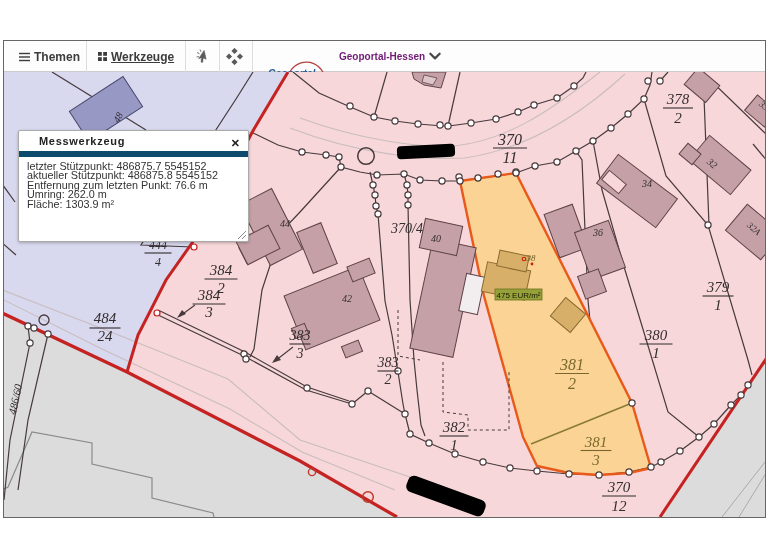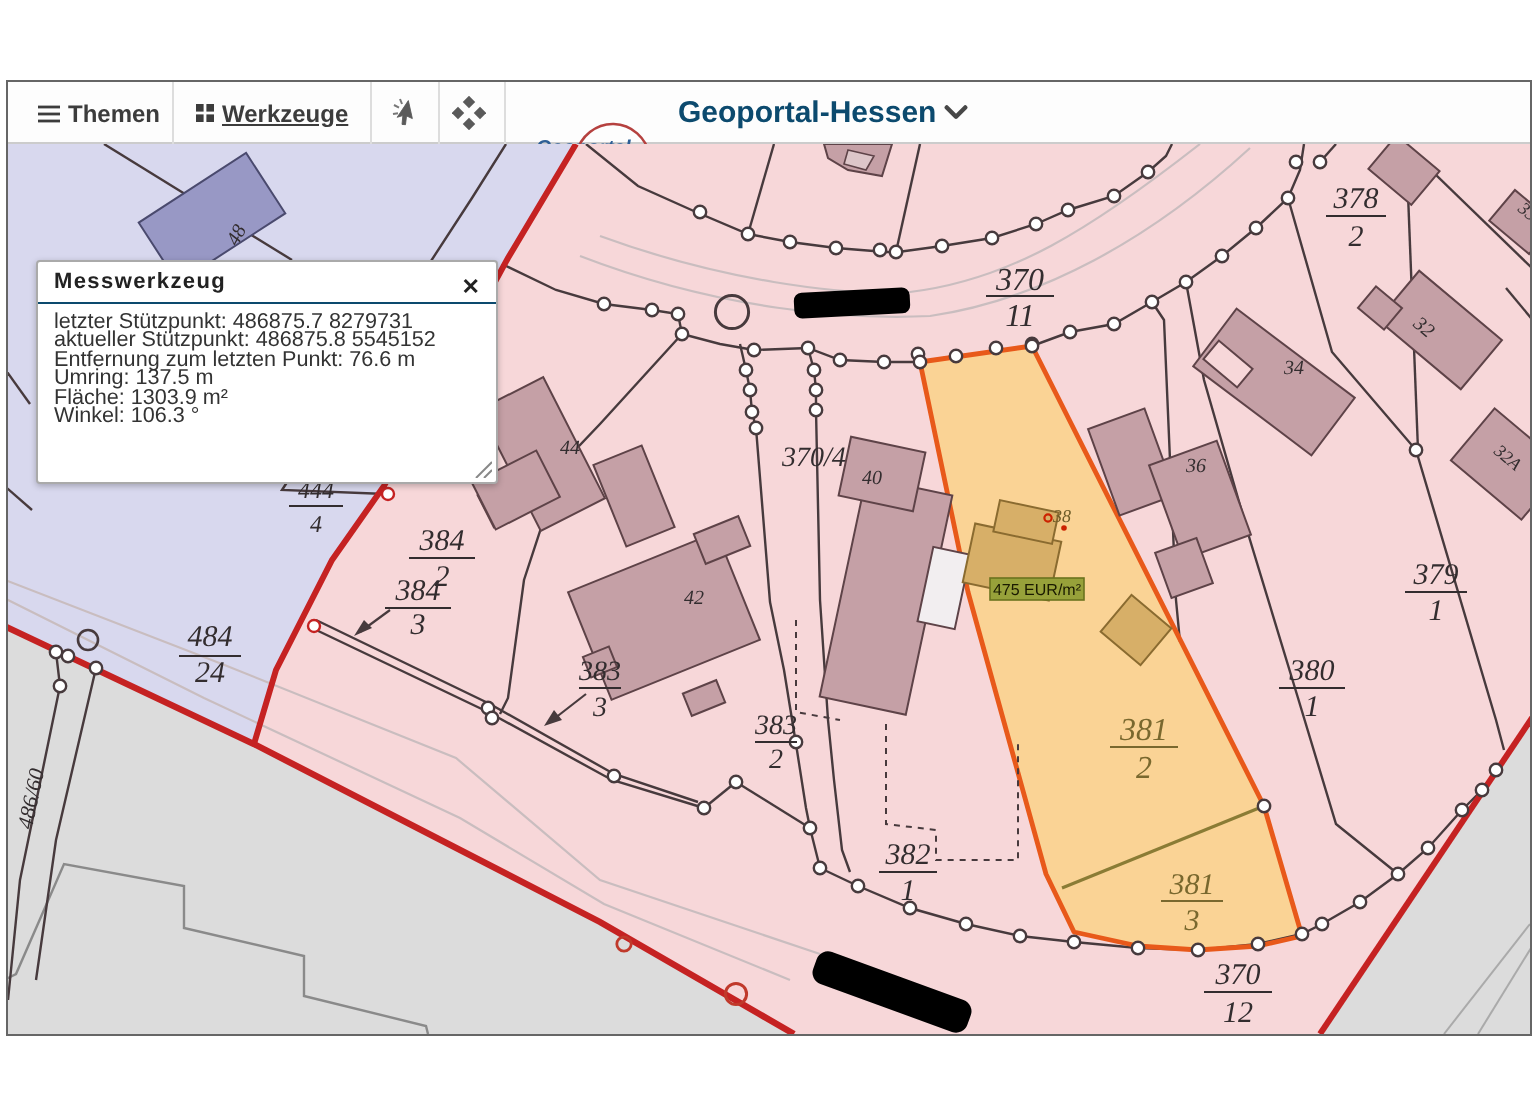--- a/index.html
+++ b/index.html
@@ -3,21 +3,21 @@
 <meta charset="utf-8">
 <style>
   html,body{margin:0;padding:0;background:#fff;width:768px;height:560px;overflow:hidden;}
   body{font-family:"Liberation Sans", sans-serif;position:relative;}
   #app{position:absolute;left:3px;top:40px;width:763px;height:478px;border:1px solid #666;background:#fff;box-sizing:border-box;}
   #toolbar{position:absolute;left:0;top:0;width:100%;height:31px;background:#fdfdfd;border-bottom:1px solid #ccc;box-sizing:border-box;}
   .tbtn{position:absolute;top:0;height:31px;display:flex;align-items:center;color:#3c3c3c;font-size:12px;font-weight:bold;}
   .sep{position:absolute;top:0;height:31px;border-right:1px solid #ddd;}
   #mapwrap{position:absolute;left:0;top:31px;width:761px;height:445px;overflow:hidden;}
   #popup{position:absolute;left:14px;top:89px;width:229px;height:110px;background:#fff;border:1px solid #aaa;border-radius:2px;box-shadow:0 1px 3px rgba(0,0,0,0.25);z-index:5;}
-  #popup .ptitle{font-size:11px;font-weight:bold;color:#222;letter-spacing:0.7px;height:16px;padding:4px 0 0 8px;border-bottom:1px solid #0c4a6e;}
+  #popup .ptitle{font-size:11px;font-weight:bold;color:#222;letter-spacing:0.7px;height:16px;padding:4px 0 0 20px;border-bottom:6px solid #0c4a6e;}
   #popup .pclose{position:absolute;right:8px;top:6px;font-size:11px;font-weight:bold;color:#222;}
   #popup .pbody{font-size:10.8px;color:#333;line-height:9.45px;padding:5px 0 0 8px;white-space:nowrap;}
   #popup .pbody div{margin:0 0 0 0;}
   #logo{position:absolute;left:262px;top:12px;width:70px;height:31px;}
 </style>
 </head>
 <body>
 
 <div id="app">
 
@@ -75,21 +75,21 @@
     <div class="sep" style="left:248px;"></div>
 
     <div id="logo">
       <svg width="70" height="31" viewBox="0 0 70 31">
         <path d="M22 24 A 19 20 0 0 1 59 25" fill="none" stroke="#b5413f" stroke-width="1.3"></path>
         <text x="2" y="24" font-family="Liberation Sans, sans-serif" font-style="italic" font-weight="bold" font-size="10" fill="#2e5f96">Geoportal</text>
         <text x="37" y="29" font-family="Liberation Sans, sans-serif" font-style="italic" font-weight="bold" font-size="7.5" fill="#c04a42">hessen</text>
       </svg>
     </div>
 
-    <div class="tbtn" style="left:335px;font-size:15px;color:#0c4a6e;">Geoportal-Hessen
+    <div class="tbtn" style="left:335px;font-size:10px;color:#701a75;">Geoportal-Hessen
       <svg width="12" height="9" viewBox="0 0 13 9" style="margin-left:4px;">
           <path d="M1.5 1.5 L6.5 6.5 L11.5 1.5" fill="none" stroke="#474747" stroke-width="2.4" stroke-linecap="round" stroke-linejoin="round"></path>
         </svg>
     </div>
   </div>
 
   <div id="mapwrap">
     <svg id="map" width="761" height="445" viewBox="4 72 761 445">
 
 <rect x="4" y="72" width="761" height="445" fill="#f7d7d9"></rect>
@@ -432,26 +432,25 @@
     </svg>
   </div>
 
   <div id="popup">
 
     <div class="ptitle">Messwerkzeug</div>
 
     <div class="pclose">✕</div>
 
     <div class="pbody">
-      <div>letzter Stützpunkt: 486875.7 8279731</div>
+      <div>letzter Stützpunkt: 486875.7 5545152</div>
       <div>aktueller Stützpunkt: 486875.8 5545152</div>
       <div>Entfernung zum letzten Punkt: 76.6 m</div>
-      <div>Umring: 137.5 m</div>
+      <div>Umring: 262.0 m</div>
       <div>Fläche: 1303.9 m²</div>
-      <div>Winkel: 106.3 °</div>
     </div>
 
     <svg style="position:absolute;right:2px;bottom:2px;" width="10" height="10" viewBox="0 0 10 10">
         <g stroke="#888" stroke-width="1">
           <line x1="2" y1="10" x2="10" y2="2"></line>
           <line x1="6" y1="10" x2="10" y2="6"></line>
         </g>
       </svg>
   </div>
 </div>

